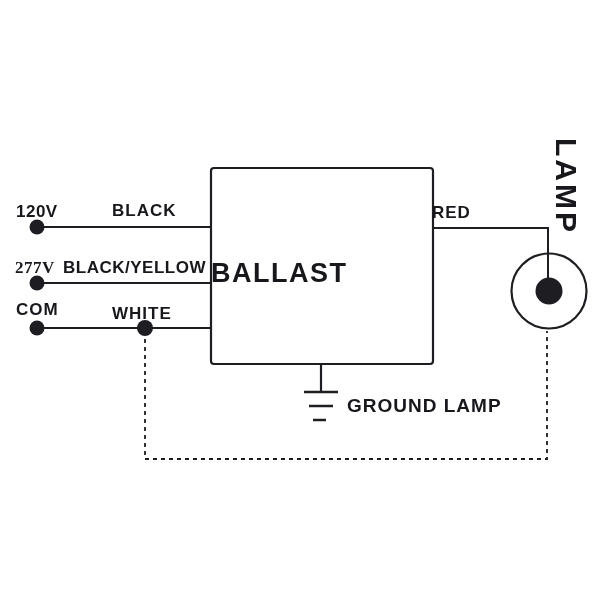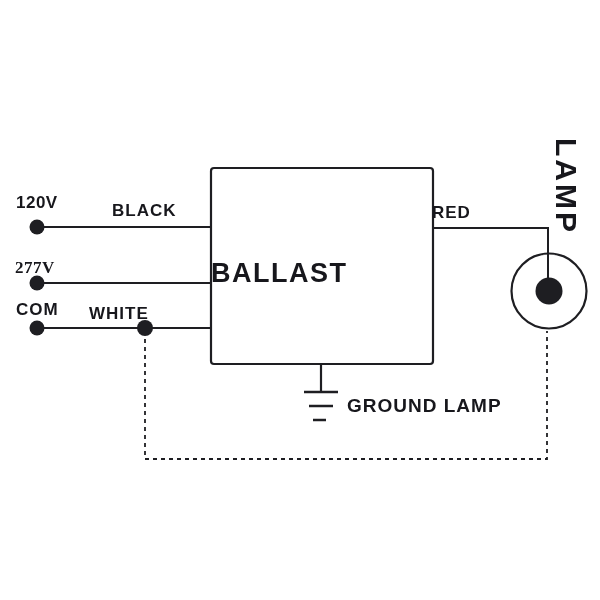--- a/index.html
+++ b/index.html
@@ -71,27 +71,28 @@
     <circle cx="549" cy="291" r="37.5" fill="var(--bg)" stroke="var(--line)" stroke-width="2.2"></circle>
     <line x1="548" y1="254" x2="548" y2="281" stroke="var(--line)" stroke-width="2"></line>
     <circle cx="549" cy="291" r="13.5" fill="var(--line)"></circle>
 
     <line x1="321" y1="363" x2="321" y2="391" stroke="var(--line)" stroke-width="2.2"></line>
     <line x1="304" y1="392" x2="338" y2="392" stroke="var(--line)" stroke-width="2.5"></line>
     <line x1="309" y1="406" x2="333" y2="406" stroke="var(--line)" stroke-width="2.5"></line>
     <line x1="313" y1="420" x2="326" y2="420" stroke="var(--line)" stroke-width="2.5"></line>
   </svg>
 
-  <div class="lbl lbl-sm" style="left:16px;top:194px;">120V</div>
+  <div class="lbl lbl-sm" style="left:16px;top:203px;">120V</div>
   <div class="lbl lbl-sm" style="left:112px;top:202px;letter-spacing:1px;">BLACK</div>
 
   <div class="lbl lbl-sm" style="left:15px;top:259px;font-family:Liberation Serif, serif;">277V</div>
+  <div class="lbl lbl-sm" style="left:63px;top:259px;">BLACK/YELLOW</div>
 
   <div class="lbl lbl-sm" style="left:16px;top:301px;letter-spacing:1px;">COM</div>
-  <div class="lbl lbl-sm" style="left:89px;top:305px;letter-spacing:1px;">WHITE</div>
+  <div class="lbl lbl-sm" style="left:112px;top:305px;letter-spacing:1px;">WHITE</div>
 
   <div class="lbl lbl-sm" style="left:432px;top:204px;letter-spacing:1px;">RED</div>
 
   <div class="lbl lbl-ballast">BALLAST</div>
 
   <div class="lbl lbl-lamp">LAMP</div>
 
   <div class="lbl lbl-ground">GROUND LAMP</div>
 
 </div>

